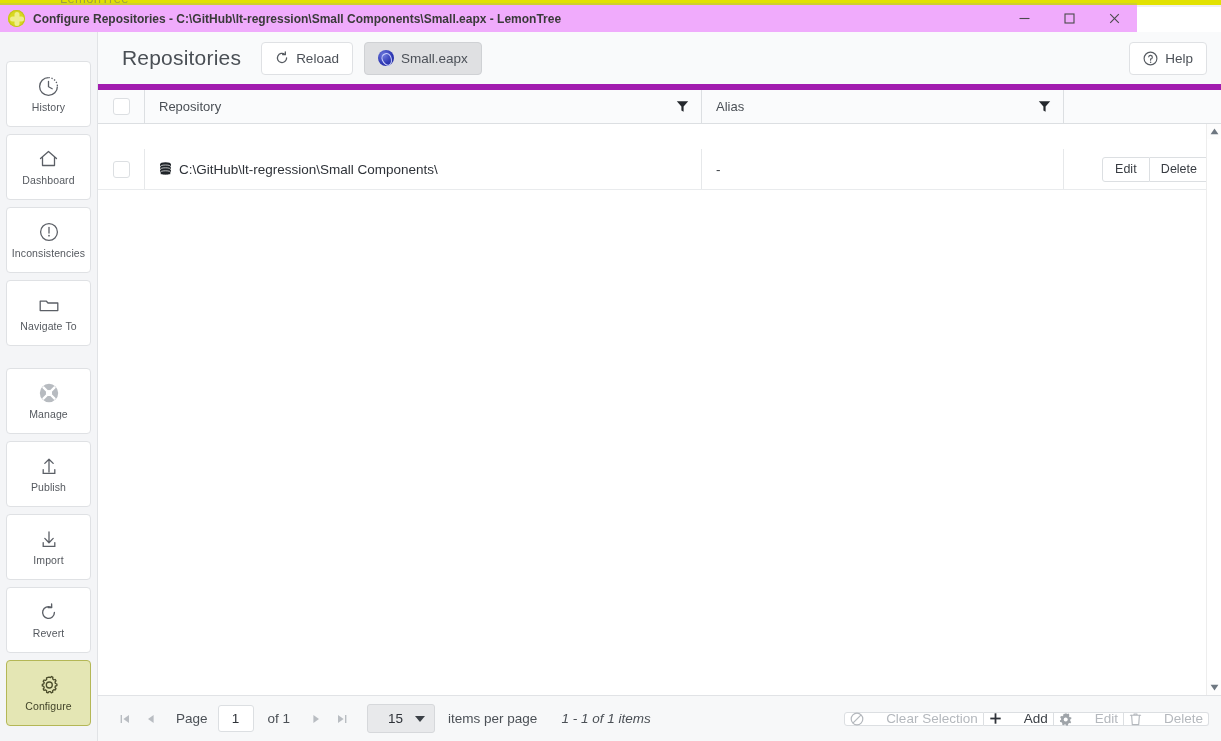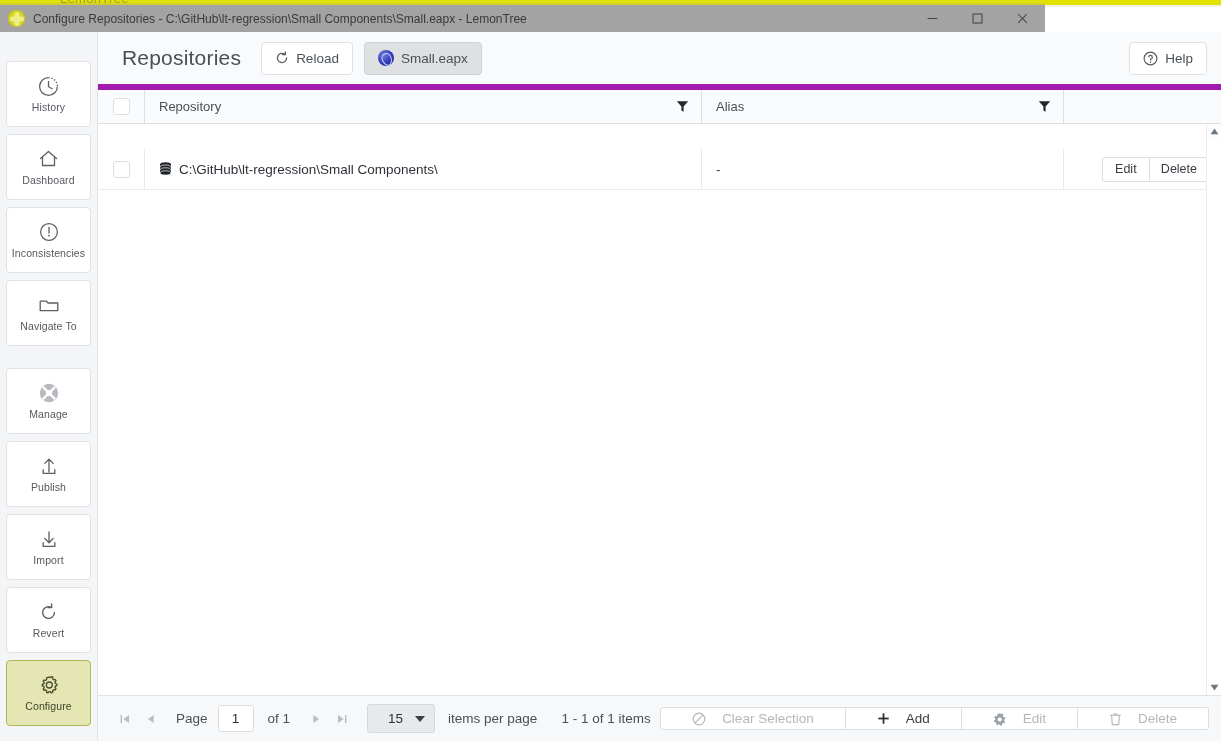--- a/index.html
+++ b/index.html
@@ -40,25 +40,26 @@
     color: #8a8a50;
     letter-spacing: .3px;
     opacity: .75;
     white-space: nowrap;
   }
 
   
   .titlebar {
     position: absolute;
     top: 3px; left: 0;
-    width: 1045px; height: 29px;
-    background: #a3a3a3;
+    width: 1137px; height: 29px;
+    background: #f0abfc;
     border-top: 2px solid #cfcf2e;
     display: flex;
     align-items: center;
+    font-weight: bold;
   }
   .titlebar-left {
     display: flex;
     align-items: center;
     gap: 8px;
     padding-left: 8px;
     flex: 1;
     min-width: 0;
   }
   .lemon-icon {
@@ -372,30 +373,31 @@
     font-size: 13.5px;
     color: #4b5056;
     margin-left: 13px;
     white-space: nowrap;
   }
   .pg-count {
     font-size: 13.5px;
     color: #4b5056;
     margin-left: 24px;
     white-space: nowrap;
+    font-style: italic;
   }
   .footer-spacer { flex: 1; }
 
   .ftr-group { display: inline-flex; }
   .ftr-btn {
-    height: 23px;
-    padding: 0 31px;
+    height: 14px;
+    padding: 0 5px;
     display: inline-flex;
     align-items: center;
-    gap: 16px;
+    gap: 22px;
     background: #ffffff;
     border: 1px solid #dcdfe2;
     font-size: 13.5px;
     color: #3a3f45;
     white-space: nowrap;
     cursor: default;
   }
   .ftr-btn:first-child { border-radius: 3px 0 0 3px; }
   .ftr-btn:last-child  { border-radius: 0 3px 3px 0; }
   .ftr-btn + .ftr-btn { border-left: none; }

